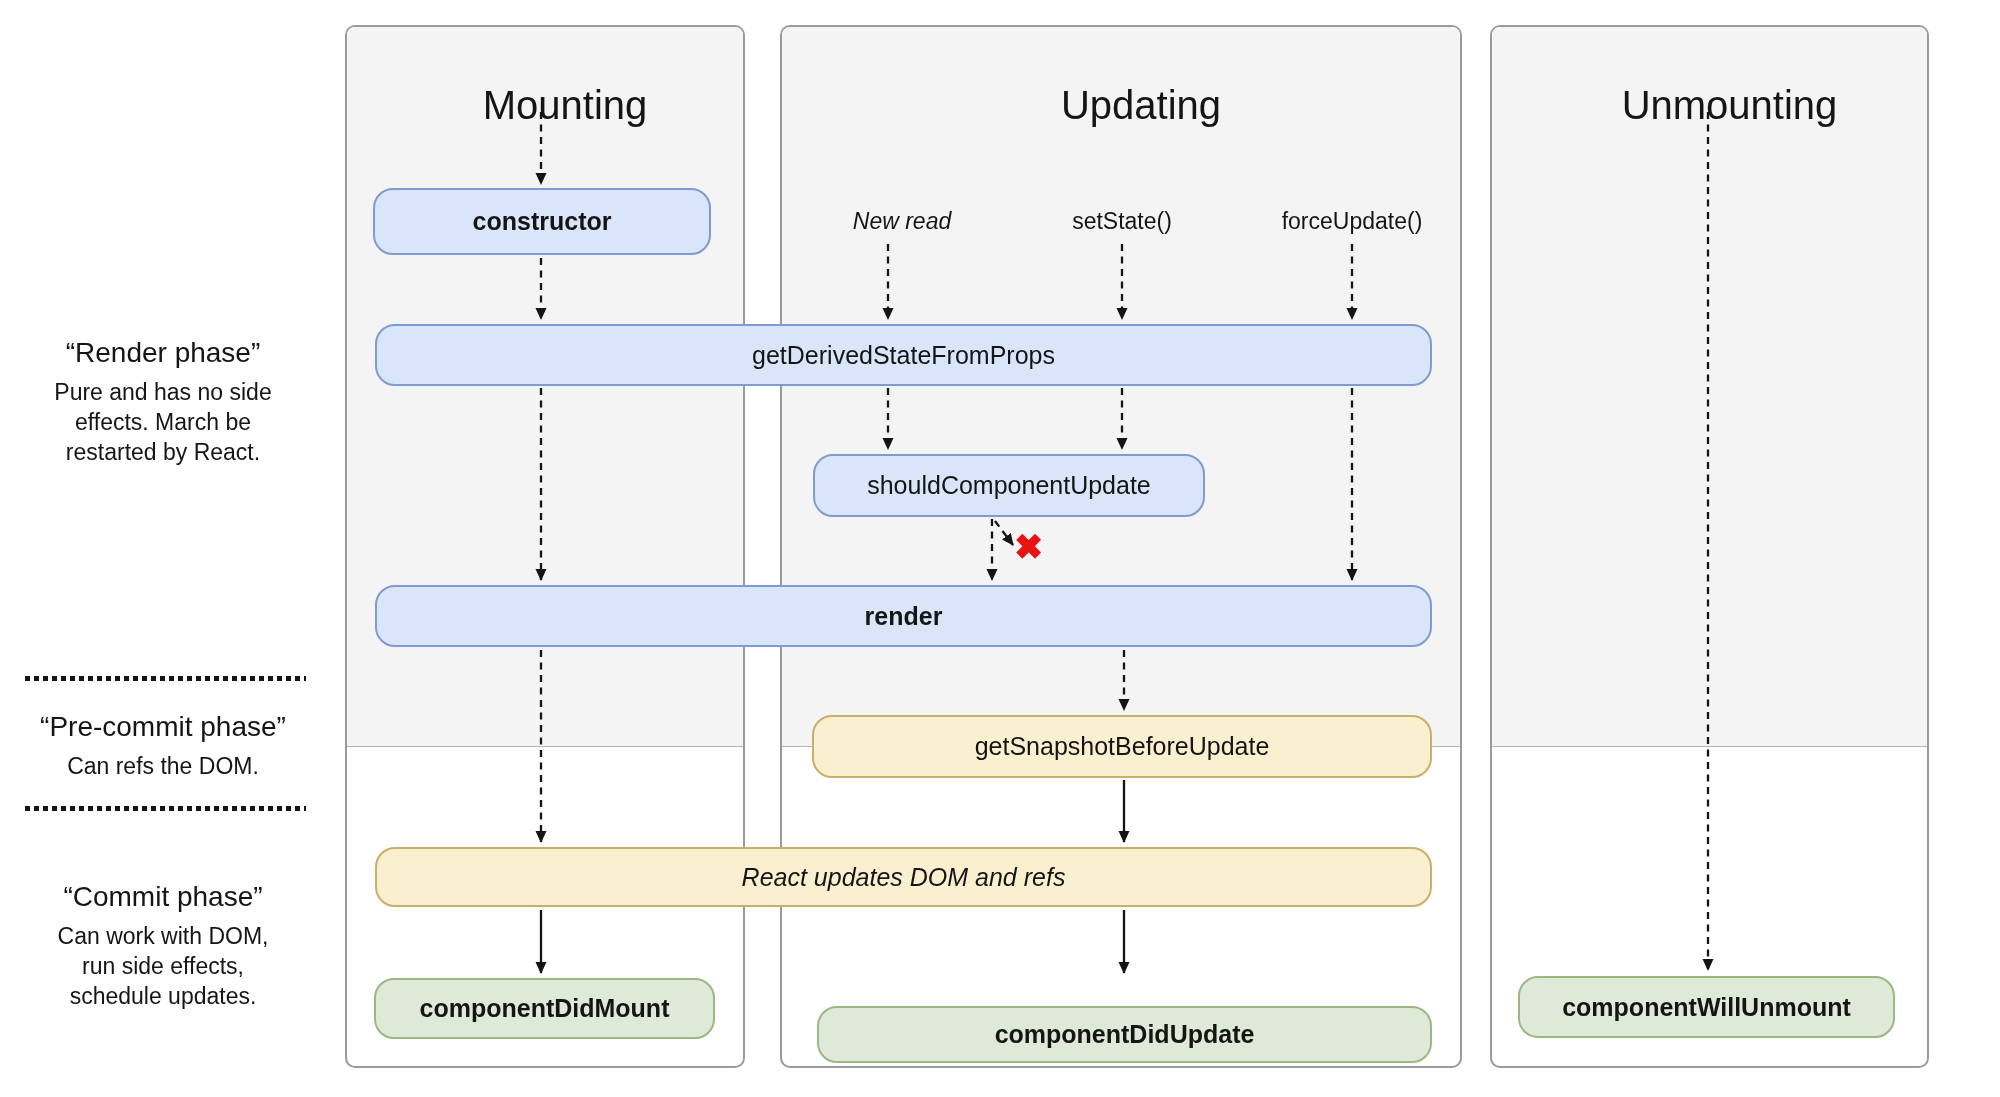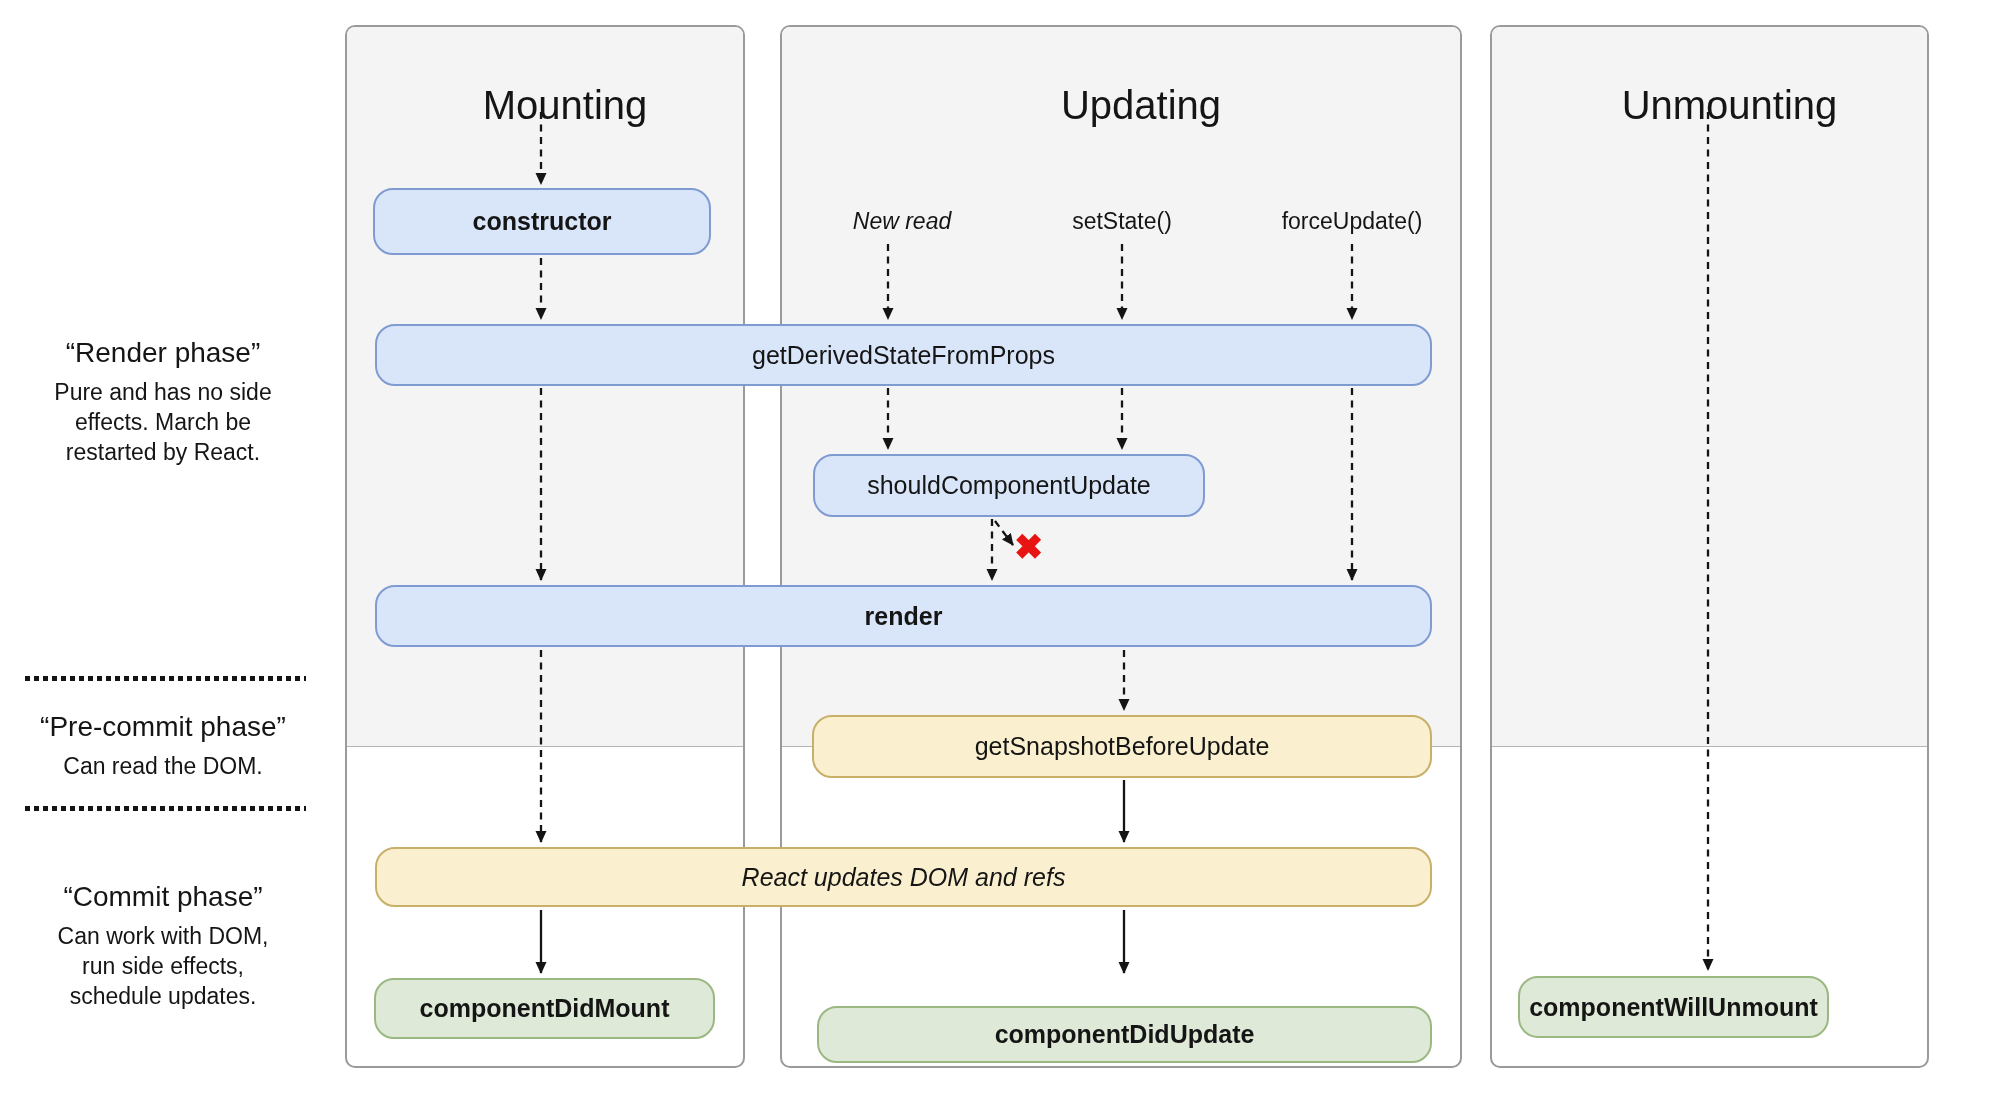--- a/index.html
+++ b/index.html
@@ -89,21 +89,21 @@
     <div class="phase-title">“Render phase”</div>
     <div class="phase-line">Pure and has no side</div>
     <div class="phase-line">effects. March be</div>
     <div class="phase-line">restarted by React.</div>
   </div>
 
   <div class="dotted-sep" style="top:676px;"></div>
 
   <div class="phase" style="top:710px;">
     <div class="phase-title">“Pre-commit phase”</div>
-    <div class="phase-line">Can read the DOM.</div>
+    <div class="phase-line">Can refs the DOM.</div>
   </div>
 
   <div class="dotted-sep" style="top:806px;"></div>
 
   <div class="phase" style="top:880px;">
     <div class="phase-title">“Commit phase”</div>
     <div class="phase-line">Can work with DOM,</div>
     <div class="phase-line">run side effects,</div>
     <div class="phase-line">schedule updates.</div>
   </div>
@@ -154,15 +154,15 @@
   <div class="box blue bold" style="left:375px;top:585px;width:1057px;height:62px;">render</div>
 
   <div class="box yellow" style="left:812px;top:715px;width:620px;height:63px;">getSnapshotBeforeUpdate</div>
 
   <div class="box yellow italic" style="left:375px;top:847px;width:1057px;height:60px;">React updates DOM and refs</div>
 
   <div class="box green bold" style="left:374px;top:978px;width:341px;height:61px;">componentDidMount</div>
 
   <div class="box green bold" style="left:817px;top:978px;width:615px;height:57px;margin-top:28px;">componentDidUpdate</div>
 
-  <div class="box green bold" style="left:1518px;top:976px;width:311px;height:62px;">componentWillUnmount</div>
+  <div class="box green bold" style="left:1518px;top:976px;width:377px;height:62px;">componentWillUnmount</div>
 
 </div>
 
 </body></html>

